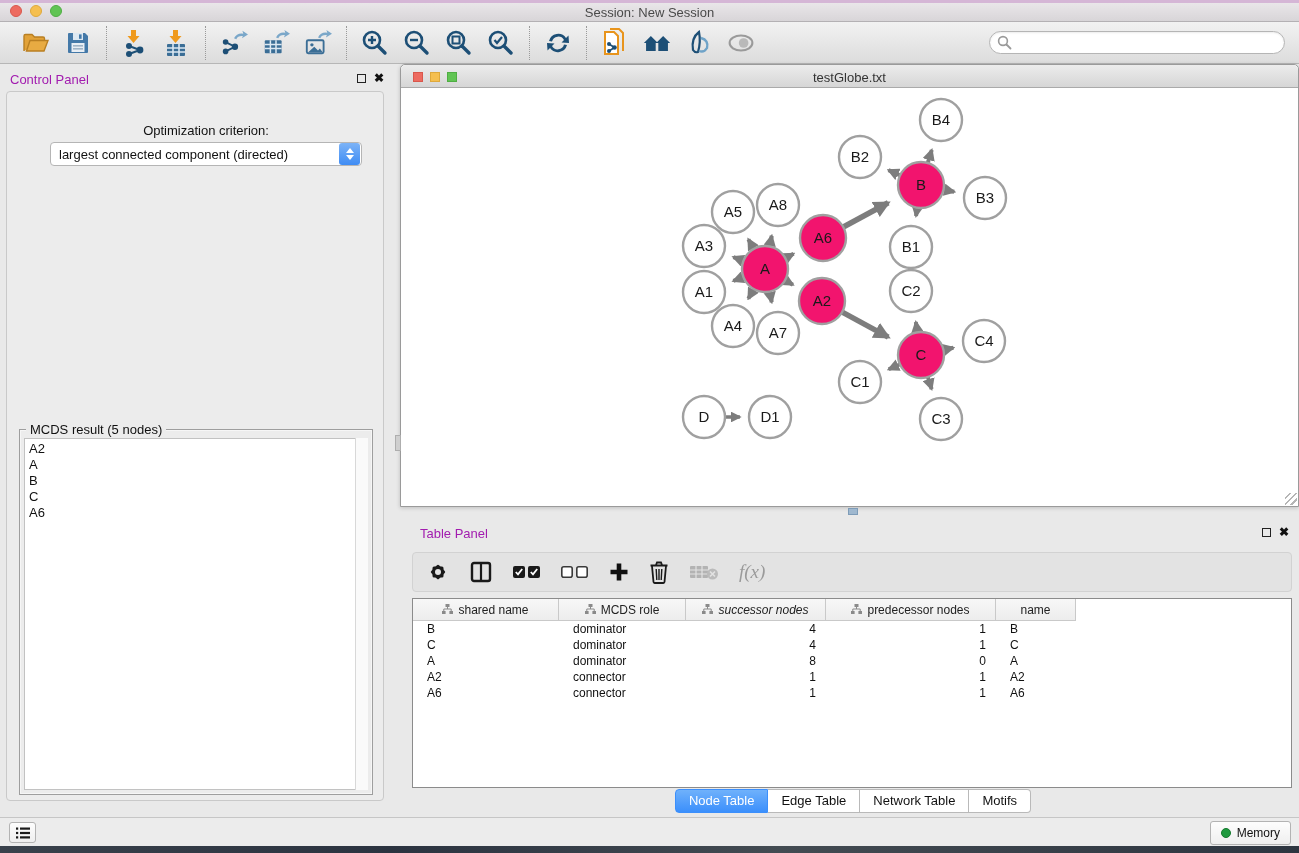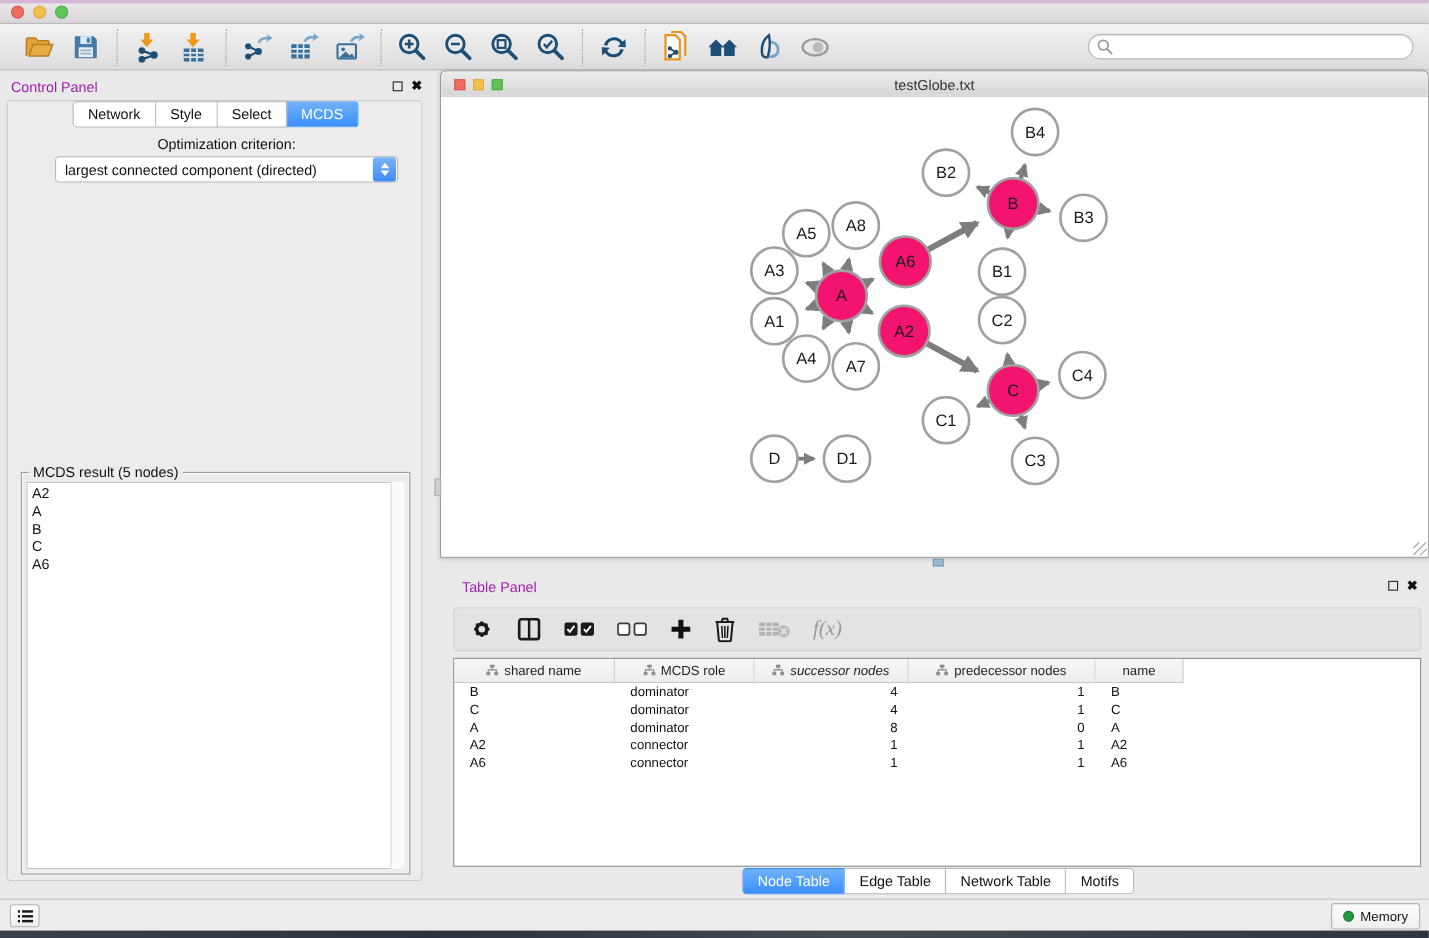--- a/index.html
+++ b/index.html
@@ -126,20 +126,21 @@
 </head>
 <body>
 
 <div class="titlebar">
   <div class="top-strip"></div>
   <div class="traffic" style="left:10px;">
     <span class="dot red"></span>
     <span class="dot yellow"></span>
     <span class="dot green"></span>
   </div>
+  <div class="title">Session: New Session</div>
 </div>
 
 <div class="toolbar">
   <div class="tb-group">
     <span class="tb-btn">
       <svg width="28" height="26" viewBox="0 0 28 26">
           <path d="M2 21 L2 6 Q2 4.5 3.5 4.5 L10 4.5 L12.5 7 L21 7 Q22.5 7 22.5 8.5 L22.5 10" fill="#e2a238" stroke="#b97f22" stroke-width="1.4"></path>
           <path d="M4.5 21 L8 10.5 L26 10.5 L22 21 Z" fill="#e8ab42" stroke="#b97f22" stroke-width="1.4"></path>
         </svg>
     </span>
@@ -289,26 +290,20 @@
 </div>
 
 <div class="control-panel">
   <div class="panel-head">
     <span class="panel-title">Control Panel</span>
     <span class="panel-icons">
       <span class="float-icon"></span>
       <span class="close-icon">✖</span>
     </span>
   </div>
-  <div class="tab-row" id="control-tabs">
-      <div class="tab">Network</div>
-      <div class="tab">Style</div>
-      <div class="tab">Select</div>
-      <div class="tab active">MCDS</div>
-    </div>
   <div class="cp-body" style="margin-top:-11px; padding-top:11px;">
     <div class="opt-label">Optimization criterion:</div>
     <div class="combo">
       <span class="combo-text">largest connected component (directed)</span>
       <span class="combo-stepper">
           <span class="chev-up"></span>
           <span class="chev-dn"></span>
         </span>
     </div>
     <div class="result-box">

